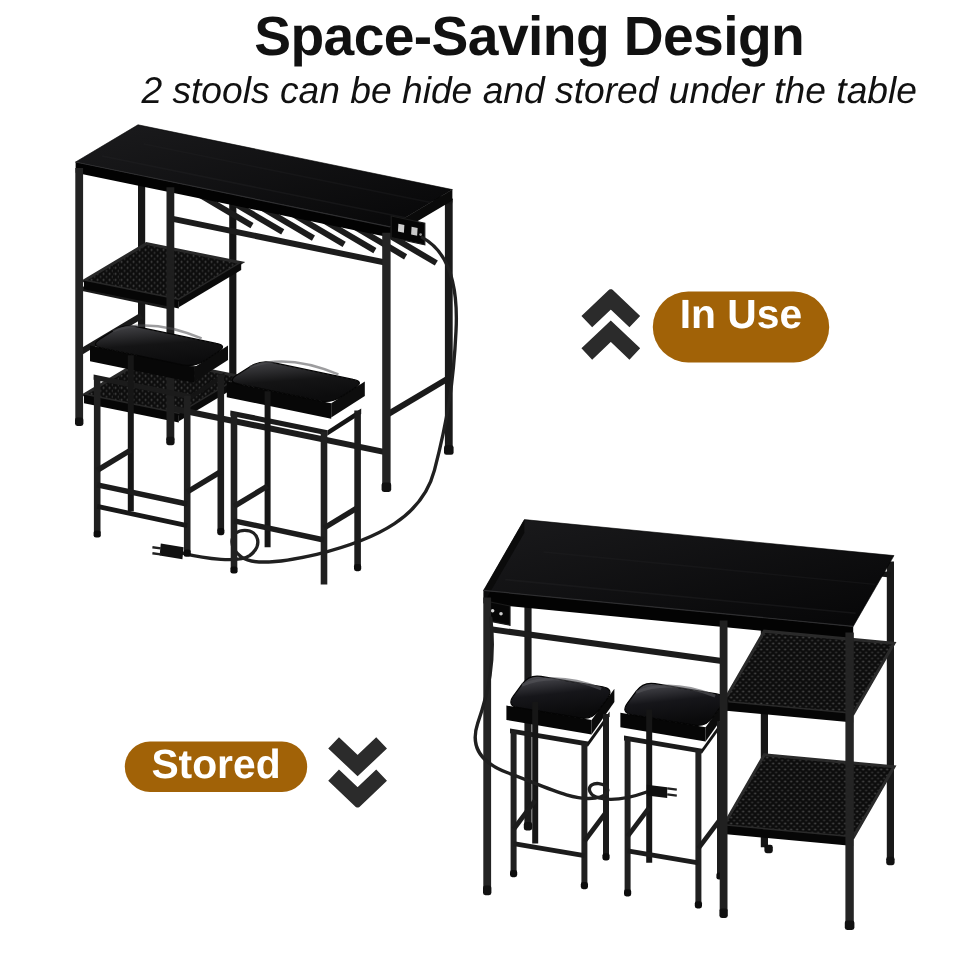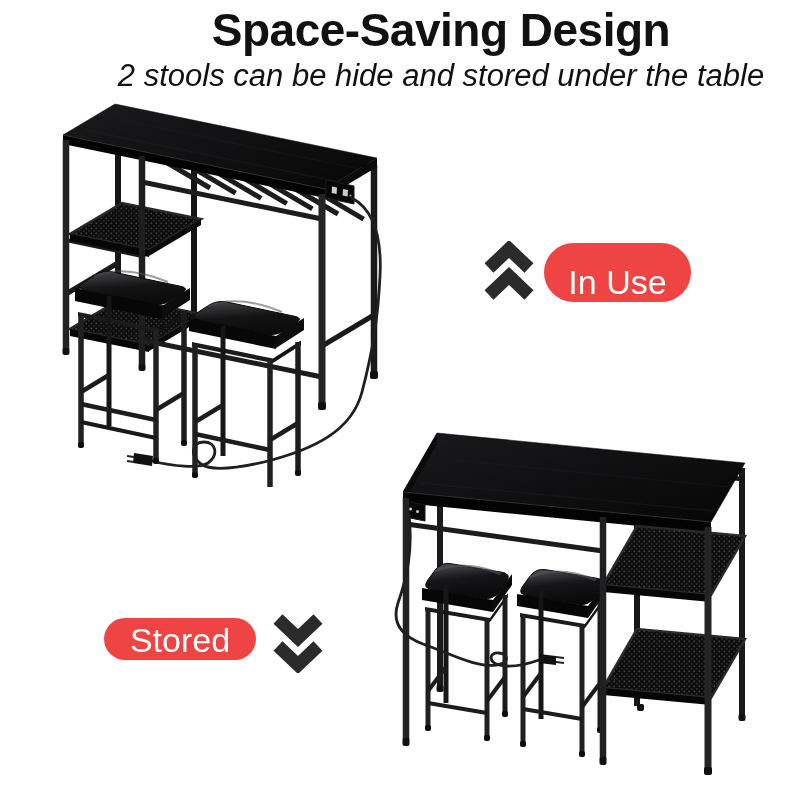--- a/index.html
+++ b/index.html
@@ -13,23 +13,23 @@
     margin:0;font-size:46px;line-height:52px;font-weight:bold;color:#111;
     letter-spacing:-0.5px;
   }
   .subtitle{
     margin:2px 0 0 0;font-size:31px;line-height:36px;font-weight:400;color:#111;font-style:italic;
   }
   .figure{position:absolute;}
   .fig-in-use{left:50px;top:92px;width:355px;height:395px;}
   .fig-stored{left:393px;top:425px;width:405px;height:375px;}
   .badge{
-    position:absolute;display:flex;align-items:flex-end;justify-content:center;
-    background:#ef4444;color:#ffffff;border-radius:32px;
-    font-weight:normal;font-size:34px;letter-spacing:0px;
+    position:absolute;display:flex;align-items:flex-start;justify-content:center;
+    background:#a16207;color:#ffffff;border-radius:32px;
+    font-weight:bold;font-size:34px;letter-spacing:0px;
   }
   .badge-in-use{left:544px;top:243px;width:147px;height:59px;}
   .badge-stored{left:104px;top:618px;width:152px;height:42px;}
   .chev{position:absolute;}
   .chev-up{left:482px;top:241px;}
   .chev-down{left:271px;top:611px;}
 </style>
 </head>
 <body>
 

